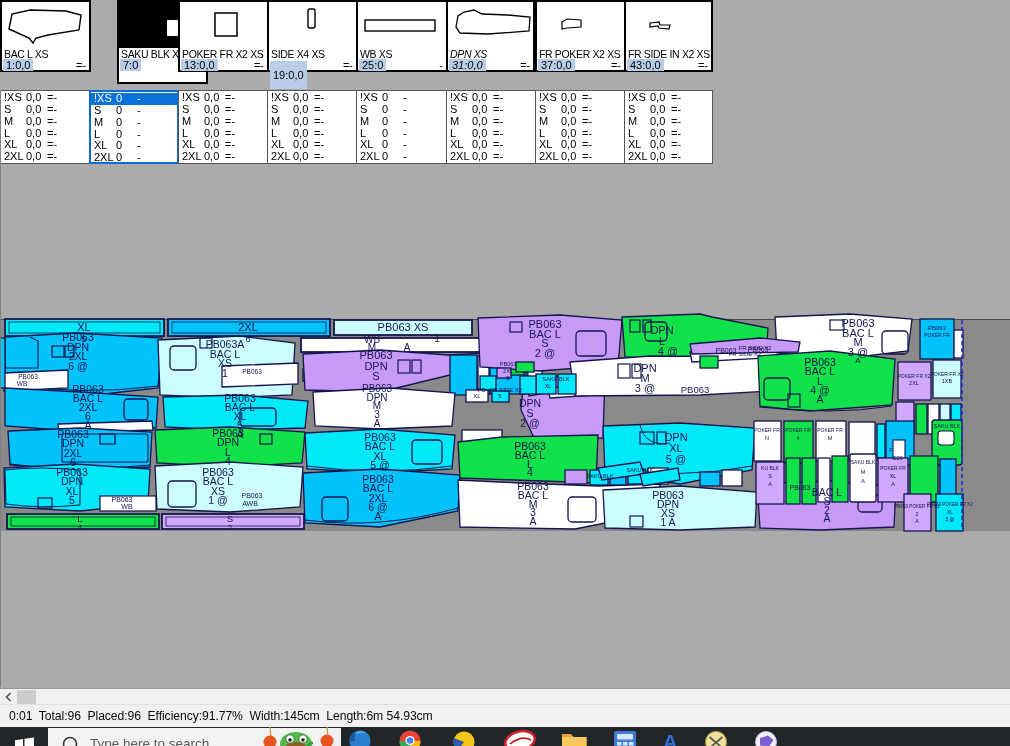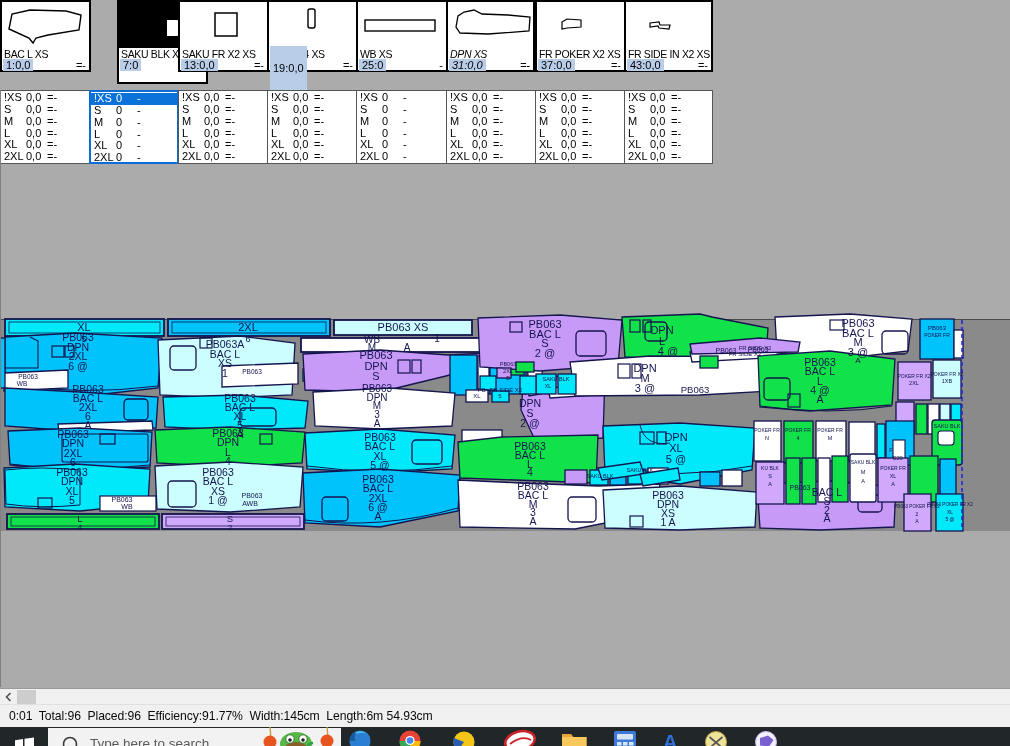--- a/index.html
+++ b/index.html
@@ -20,30 +20,30 @@
       <path d="M48,18 L57,18 Q66,18 66,26 Q66,34 57,34 L48,34 Z" fill="#fff"></path>
     </svg>
 <div style="position:absolute;left:2px;top:46px;font-size:10.5px;letter-spacing:-0.35px;white-space:nowrap;">SAKU BLK XS</div>
 <div style="position:absolute;left:1px;top:57px;height:12px;line-height:12px;font-size:11px;background:#b9cde8;padding:0 3px;">7:0</div>
 <div style="position:absolute;right:3px;top:57px;height:12px;line-height:12px;font-size:11px;">-</div>
 </div>
 <div style="position:absolute;left:178px;top:0;width:91px;height:72px;background:#fff;border:2px solid #000;box-sizing:border-box;">
 <svg width="87" height="46" style="position:absolute;left:0;top:0">
       <rect x="35" y="11" width="22" height="23" fill="#fff" stroke="#000" stroke-width="1.5"></rect>
     </svg>
-<div style="position:absolute;left:2px;top:46px;font-size:10.5px;letter-spacing:-0.35px;white-space:nowrap;">SAKU FR X2 XS</div>
+<div style="position:absolute;left:2px;top:46px;font-size:10.5px;letter-spacing:-0.35px;white-space:nowrap;">POKER FR X2 XS</div>
 <div style="position:absolute;left:1px;top:57px;height:12px;line-height:12px;font-size:11px;background:#b9cde8;padding:0 3px;">13:0,0</div>
 <div style="position:absolute;right:3px;top:57px;height:12px;line-height:12px;font-size:11px;">=-</div>
 </div>
 <div style="position:absolute;left:267px;top:0;width:91px;height:72px;background:#fff;border:2px solid #000;box-sizing:border-box;">
 <svg width="87" height="46" style="position:absolute;left:0;top:0">
       <rect x="39" y="7" width="7" height="19" rx="2" fill="#fff" stroke="#000" stroke-width="1.4"></rect>
     </svg>
 <div style="position:absolute;left:2px;top:46px;font-size:10.5px;letter-spacing:-0.35px;white-space:nowrap;">SIDE X4 XS</div>
-<div style="position:absolute;left:1px;top:44px;height:12px;line-height:12px;font-size:11px;background:#b9cde8;padding:16px 3px;">19:0,0</div>
+<div style="position:absolute;left:1px;top:59px;height:12px;line-height:12px;font-size:11px;background:#b9cde8;padding:8px 3px;">19:0,0</div>
 <div style="position:absolute;right:3px;top:57px;height:12px;line-height:12px;font-size:11px;">=-</div>
 </div>
 <div style="position:absolute;left:356px;top:0;width:92px;height:72px;background:#fff;border:2px solid #000;box-sizing:border-box;">
 <svg width="88" height="46" style="position:absolute;left:0;top:0">
       <rect x="7" y="18" width="70" height="11" fill="#fff" stroke="#000" stroke-width="1.4"></rect>
     </svg>
 <div style="position:absolute;left:2px;top:46px;font-size:10.5px;letter-spacing:-0.35px;white-space:nowrap;">WB XS</div>
 <div style="position:absolute;left:1px;top:57px;height:12px;line-height:12px;font-size:11px;background:#b9cde8;padding:0 3px;">25:0</div>
 <div style="position:absolute;right:3px;top:57px;height:12px;line-height:12px;font-size:11px;">-</div>
 </div>

